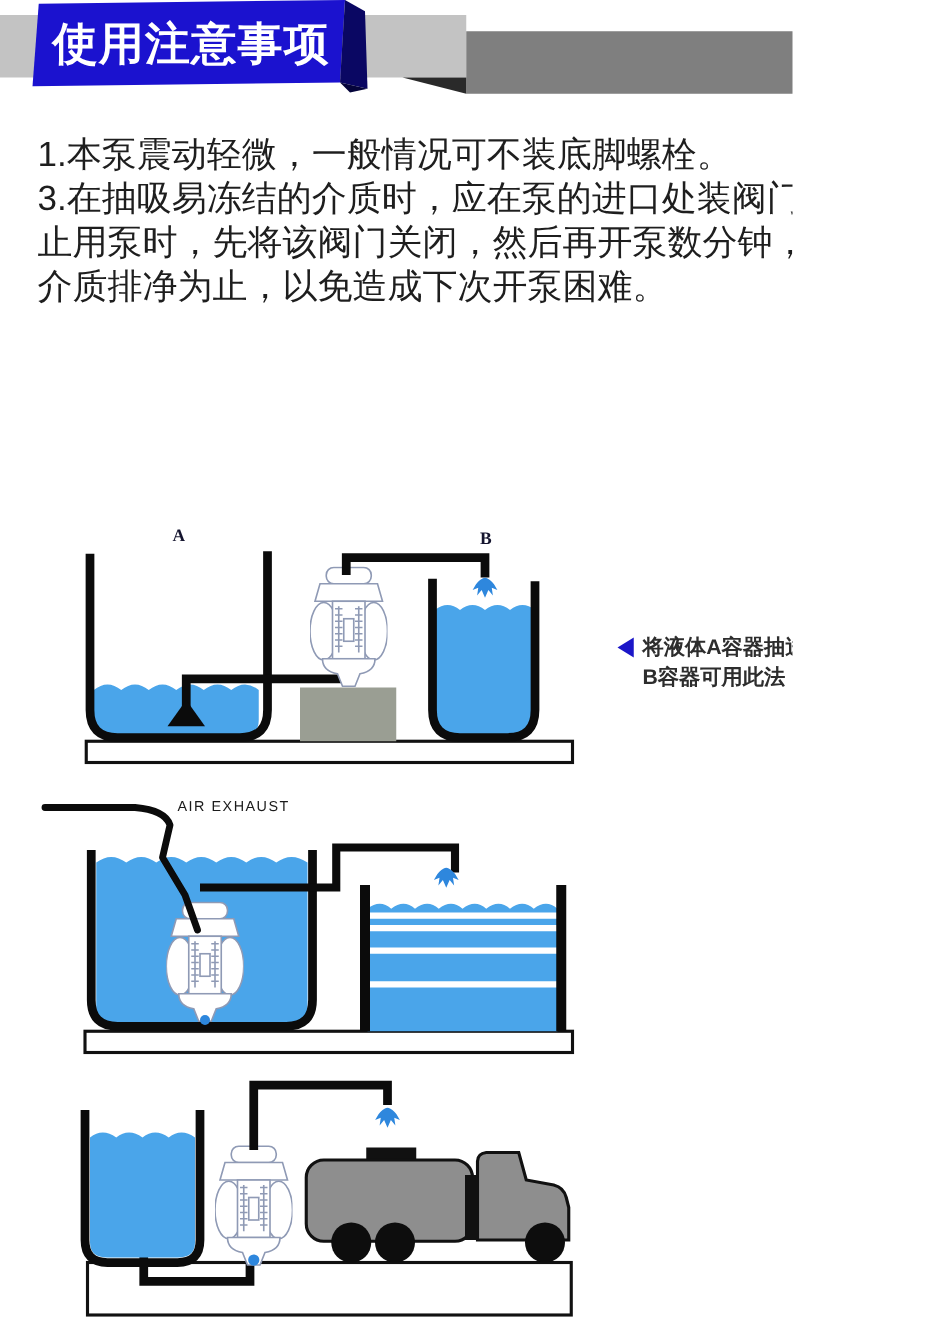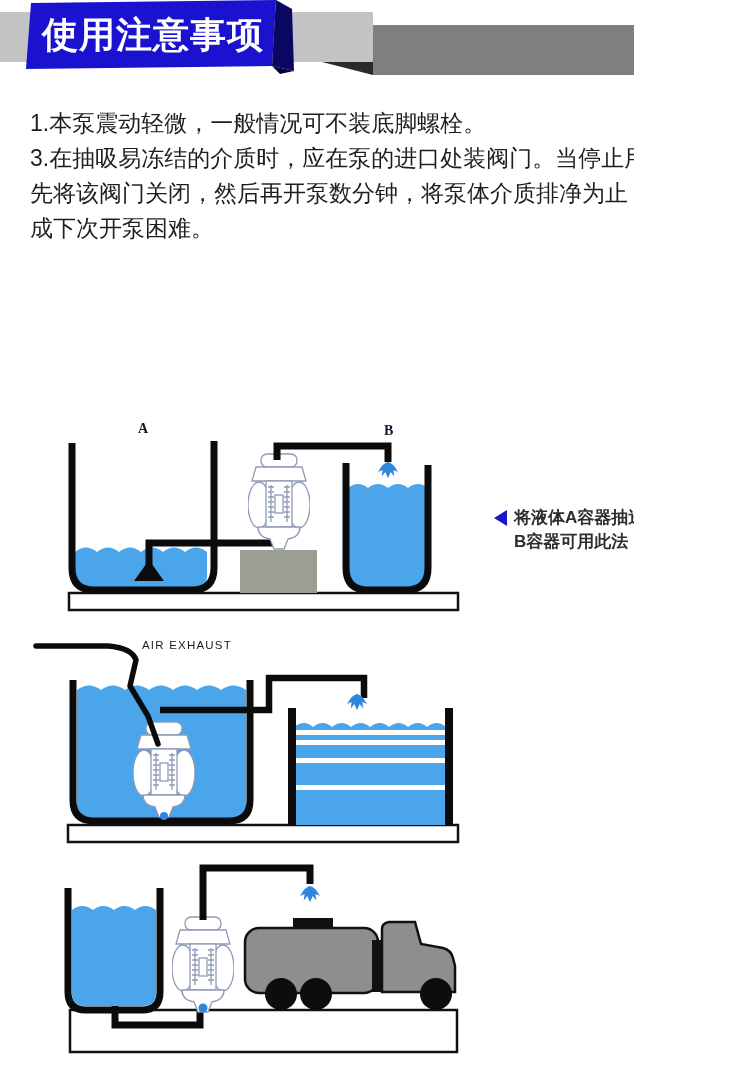--- a/index.html
+++ b/index.html
@@ -11,21 +11,21 @@
   .ribbon-svg{position:absolute;left:0;top:0;}
   .banner-title{
     position:absolute;left:32px;top:4px;width:242px;height:62px;
     display:flex;align-items:center;justify-content:center;
     color:#ffffff;font-size:36px;font-weight:bold;letter-spacing:1px;
     font-family:"Liberation Sans",sans-serif;white-space:nowrap;
   }
   
   .notes{
     position:absolute;left:30px;top:106px;width:702px;
-    font-size:23px;line-height:35px;color:#1e1e1e;
+    font-size:28px;line-height:35px;color:#1e1e1e;
     letter-spacing:0;line-break:anywhere;
   }
   .notes p{margin:0;padding:0;}
   
   .diagram{position:absolute;}
   .d1{left:36px;top:410px;}
   .d2{left:20px;top:632px;}
   .d3{left:20px;top:860px;}
   
   .caption{position:absolute;left:494px;display:flex;gap:7px;width:172px;}

